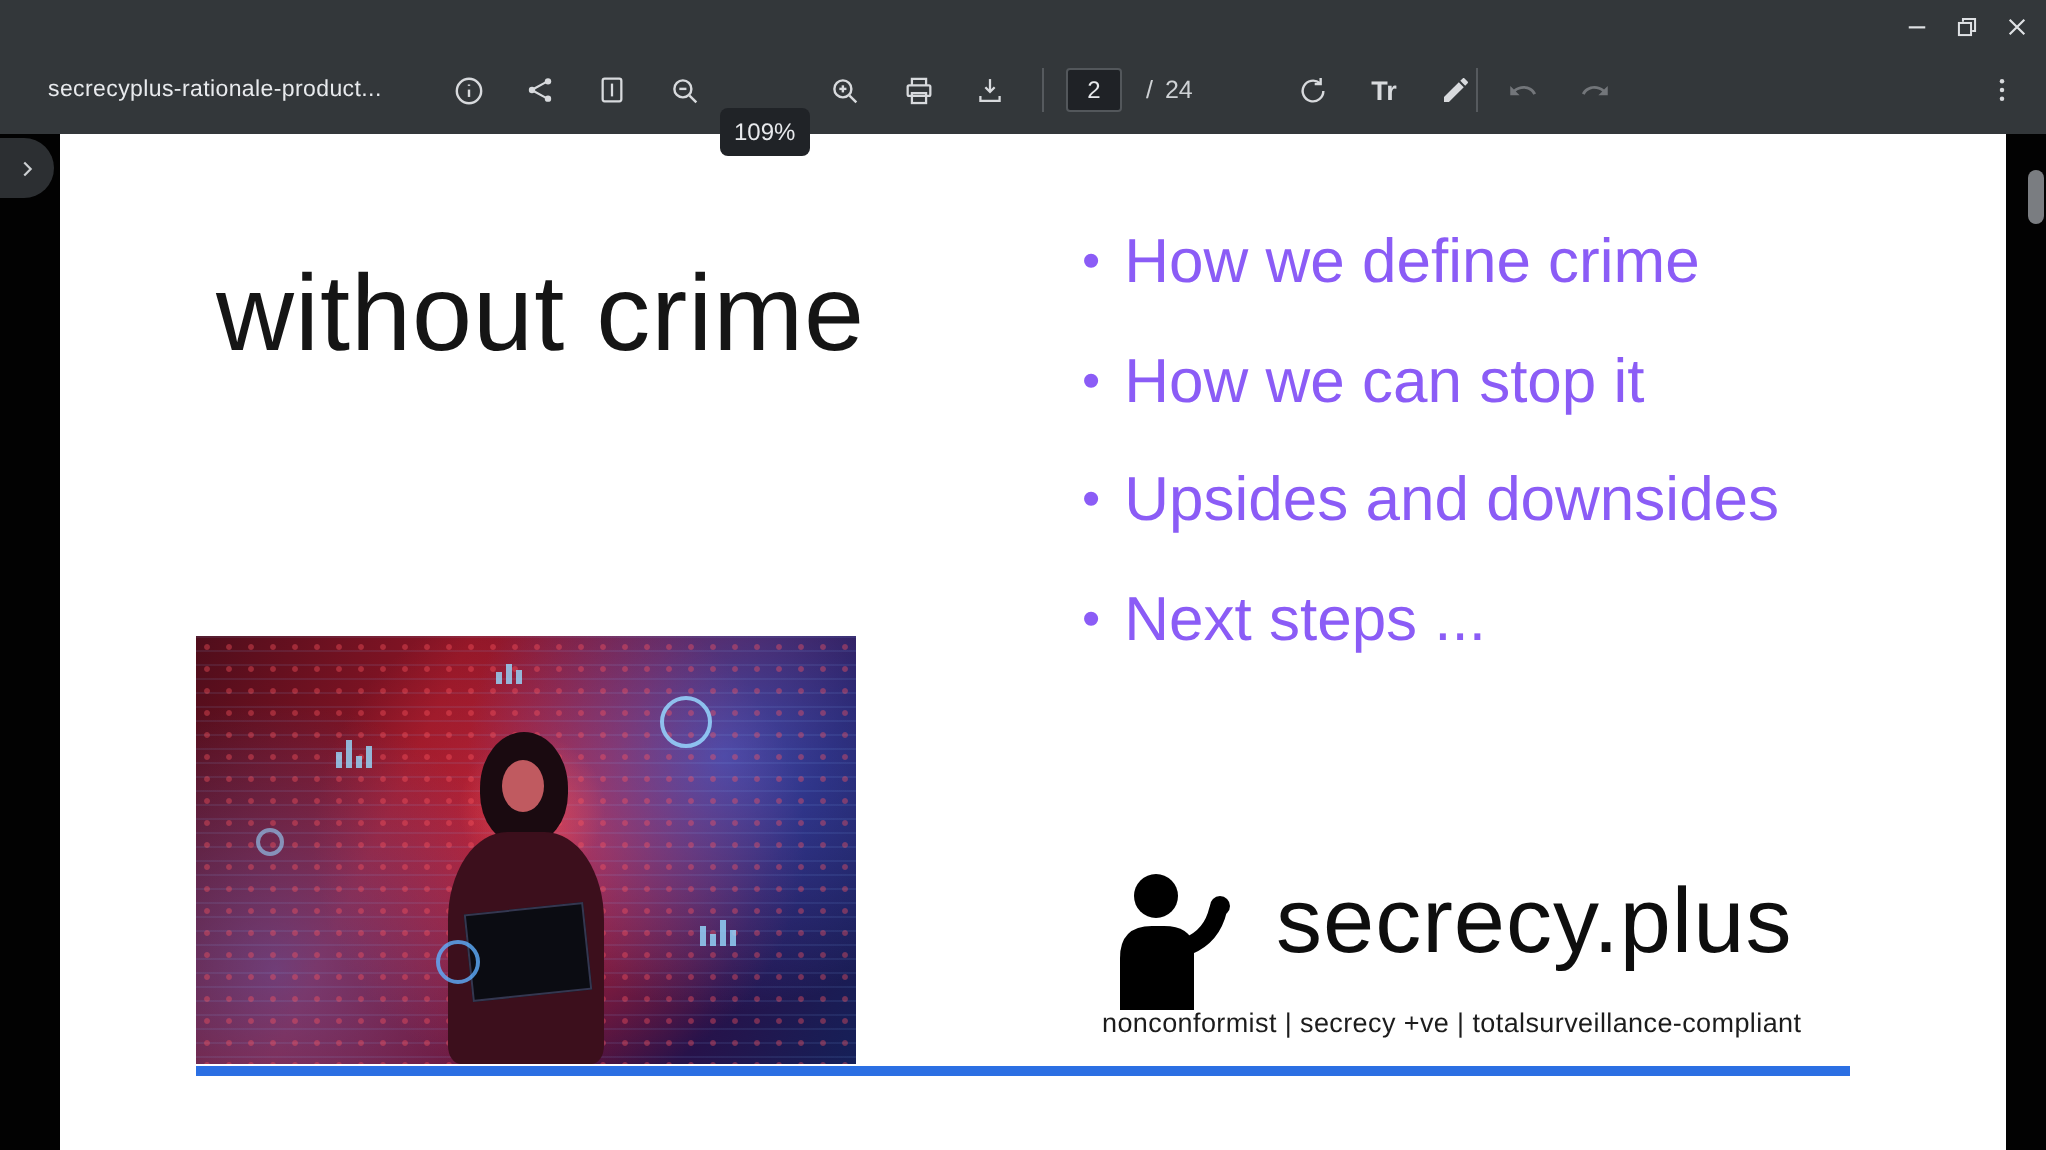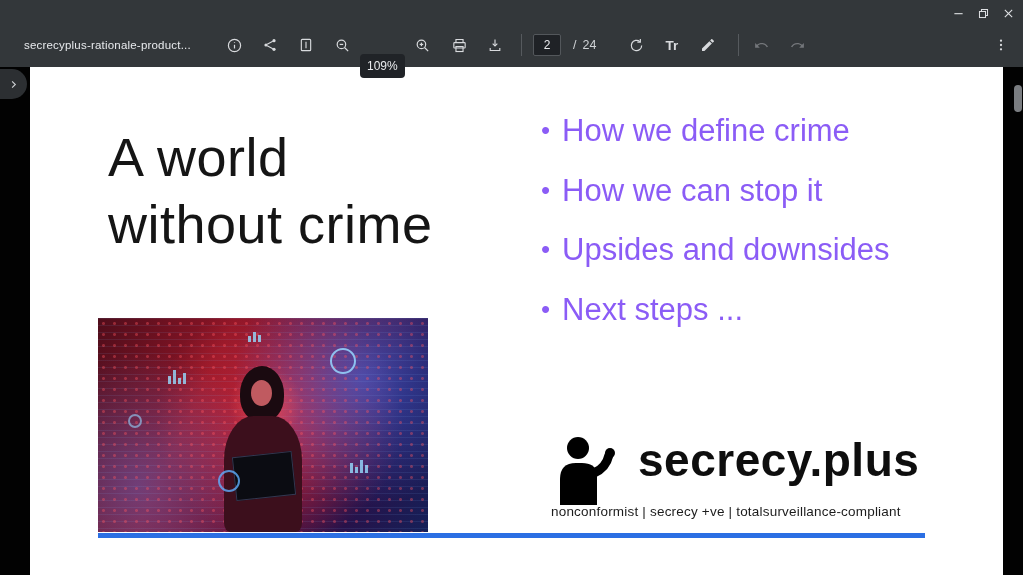--- a/index.html
+++ b/index.html
@@ -54,21 +54,21 @@
   .img-person { position:absolute; left:118px; top:40px; width:100px; height:174px; z-index:1; }
   .p-glow { position:absolute; left:10px; top:6px; width:80px; height:80px; border-radius:50%;
     background:radial-gradient(circle, rgba(255,90,90,.55), transparent 65%); }
   .p-hair { position:absolute; left:24px; top:8px; width:44px; height:56px; background:#1a0a10; border-radius:50% 50% 45% 45%; }
   .p-face { position:absolute; left:35px; top:22px; width:21px; height:26px; background:#c05a60; border-radius:50%; }
   .p-body { position:absolute; left:8px; top:58px; width:78px; height:116px; background:#3c0f1c; border-radius:38% 38% 8% 8%; }
   .p-tablet { position:absolute; left:18px; top:96px; width:60px; height:44px; background:#0b0c12; border:1px solid #343750; transform:rotate(-6deg); }
 
   
   .logo-icon { position:absolute; left:518px; top:368px; }
-  .brand-name { position:absolute; left:608px; top:364px; font-size:46px; font-weight:700; line-height:58px; color:#0e0e0e; letter-spacing:.5px; }
+  .brand-name { position:absolute; left:608px; top:364px; font-size:46px; font-weight:400; line-height:58px; color:#0e0e0e; letter-spacing:.5px; }
   .tagline { position:absolute; left:521px; top:437px; font-size:13.5px; color:#1c1c1c; letter-spacing:.2px; }
   .accent-bar { position:absolute; left:68px; top:466px; width:827px; height:5px; }
 
   svg { display:block; }
 </style>
 </head>
 <body>
 
 <div class="topbar">
 
@@ -178,21 +178,21 @@
     <div class="tb-divider" style="left:521px"></div>
 
     <div class="tb-group" style="left:533px">
       <div class="page-box">2</div>
       <div class="page-rest">
         <span>/</span>
         <span>24</span>
       </div>
     </div>
 
-    <div class="tb-group" style="left:620px">
+    <div class="tb-group" style="left:640px">
       <div class="tb-btn">
         <span>
           <svg width="17" height="17" viewBox="0 0 24 24" fill="none" stroke="currentColor" stroke-width="1.7">
             <path d="M19.3 12a7.3 7.3 0 1 1-2.5-5.5"></path>
               <path d="M17.4 2.9v4.2h-4.2"></path>
           </svg>
         </span>
       </div>
       <div class="tb-btn">
         <span class="tr-label">Tr</span>
@@ -249,21 +249,20 @@
           <path d="M9 5l7 7-7 7"></path>
         </svg>
     </span>
   </div>
 
   <div class="scroll-thumb"></div>
 
   <div class="slide">
 
     <div class="heading">
-      <div>A world</div>
       <div>without crime</div>
     </div>
 
     <div class="bullets">
       <div class="bullet-row">
         <span class="bullet-dot">•</span><span>How we define crime</span>
       </div>
       <div class="bullet-row">
         <span class="bullet-dot">•</span><span>How we can stop it</span>
       </div>

